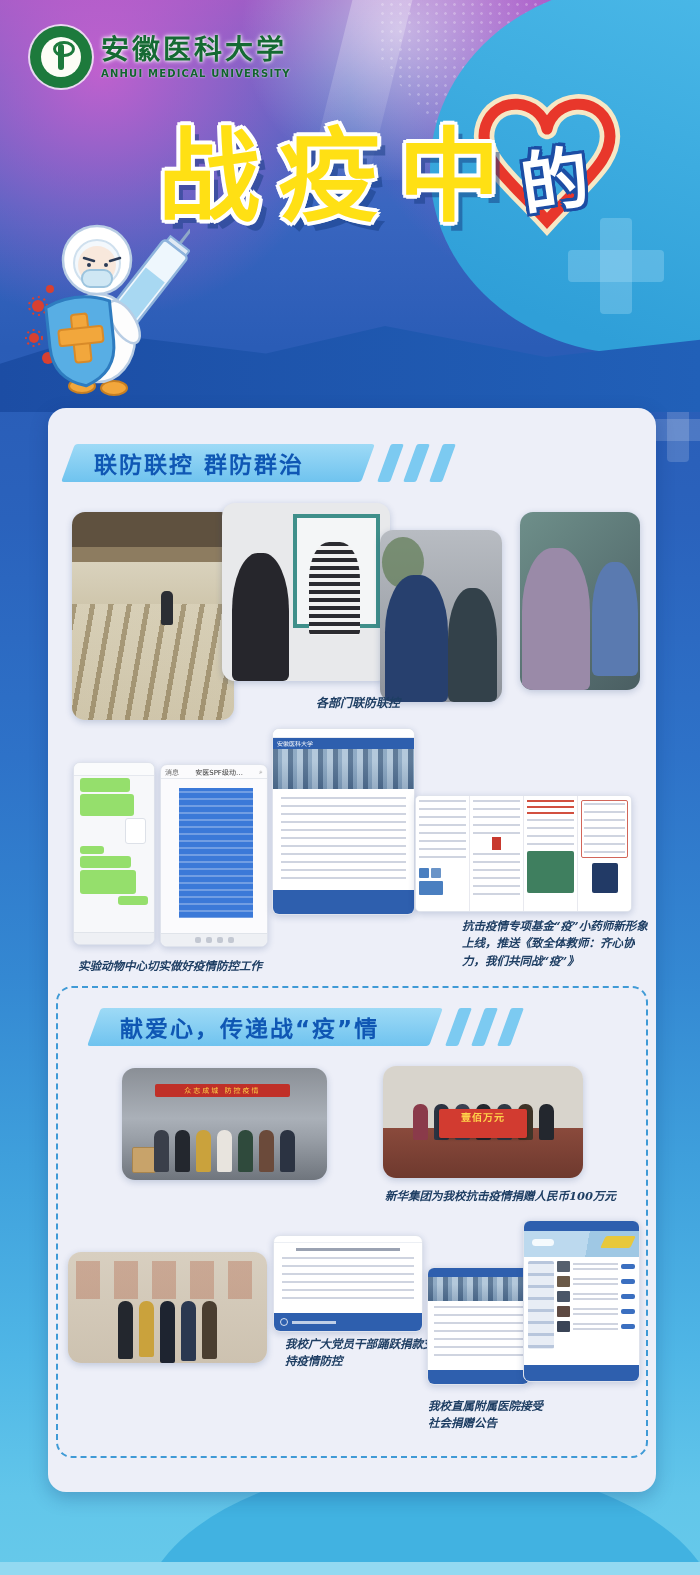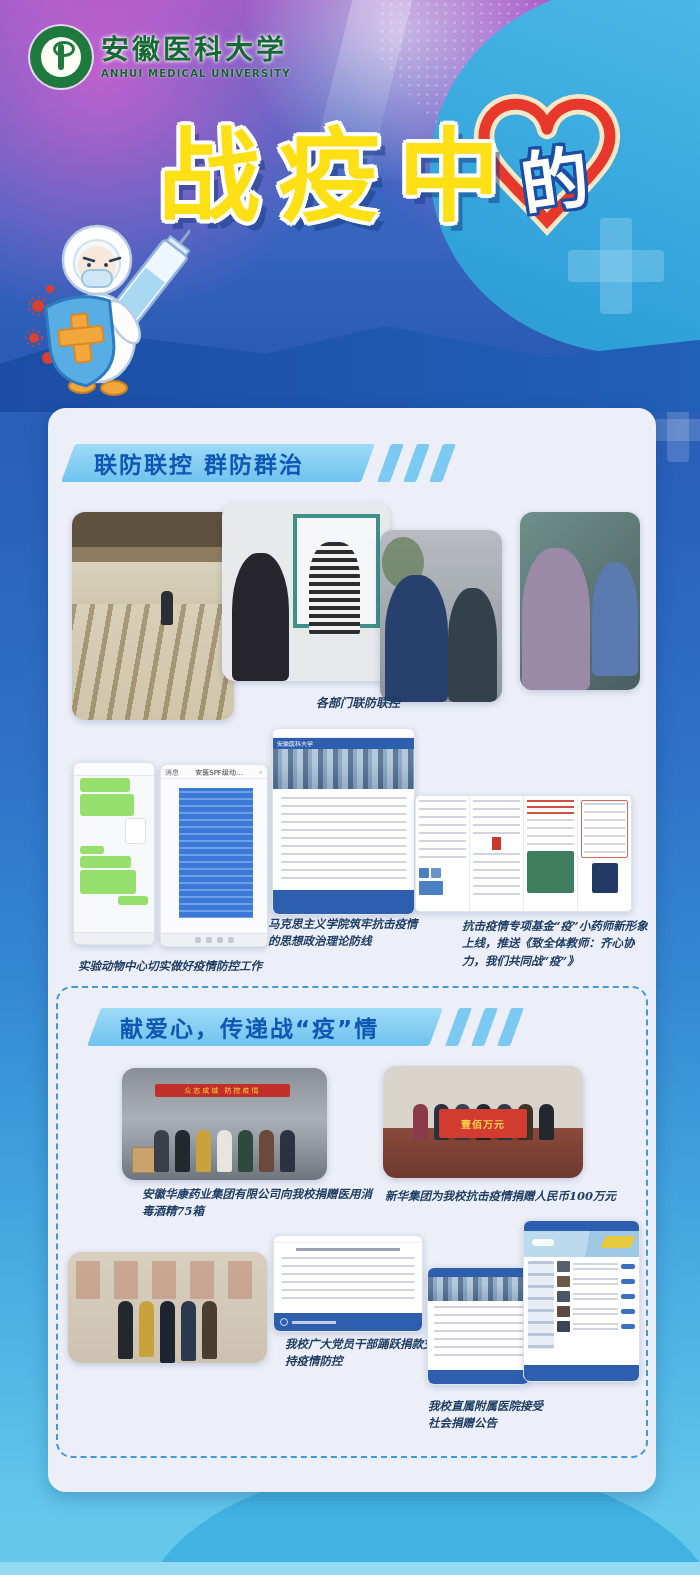--- a/index.html
+++ b/index.html
@@ -242,21 +242,20 @@
 
     <div class="mock" style="left:224px;top:320px;width:143px;height:187px;">
       <div class="w-top"></div>
       <div class="w-nav" style="display:flex;align-items:center;padding-left:4px;">
         <span class="tinytxt" style="color:#fff;font-size:6px;">安徽医科大学</span>
       </div>
       <div class="w-hero"></div>
       <div class="lines" style="margin:8px 8px 0;height:86px;"></div>
       <div class="w-footer" style="height:24px;"></div>
     </div>
-    <div class="cap" style="left:220px;top:508px;width:158px;">马克思主义学院筑牢抗击疫情的思想政治理论防线</div>
 
     <div class="mock" style="left:367px;top:387px;width:217px;height:117px;background:#e8e9ef;
       display:flex;gap:1px;padding:0;border-radius:5px;">
       <div style="flex:1;background:#fff;padding:4px 3px;">
         <div class="lines" style="height:62px;"></div>
         <div style="margin-top:6px;display:flex;gap:2px;">
           <i style="width:10px;height:10px;background:#4a7fc0;border-radius:1px;"></i>
           <i style="width:10px;height:10px;background:#6a94c8;border-radius:1px;"></i>
         </div>
         <div style="margin-top:3px;width:24px;height:14px;background:#4a7fc0;border-radius:1px;"></div>
@@ -301,35 +300,34 @@
       <div class="ppl">
         <i style="background:#3a3f4a;"></i>
           <i style="background:#23272e;"></i>
         <i style="background:#caa23c;"></i>
           <i style="background:#e8e4de;"></i>
         <i style="background:#2f4a3c;"></i>
           <i style="background:#6b4a3a;"></i>
         <i style="background:#2b3342;"></i>
       </div>
     </div>
-    <div class="cap" style="left:94px;top:778px;width:232px;">安徽华康药业集团有限公司向我校捐赠医用消毒酒精75箱</div>
 
     <div class="photo" style="left:335px;top:658px;width:200px;height:112px;
       background:linear-gradient(180deg,#d8d4cc 0%,#d8d4cc 55%,#8a4a3c 55%,#6e392e 100%);">
       <div class="ppl" style="bottom:34%;">
         <i style="background:#8a3a4a;height:36px;"></i>
           <i style="background:#2b3342;height:36px;"></i>
         <i style="background:#3a4152;height:36px;"></i>
           <i style="background:#23272e;height:36px;"></i>
         <i style="background:#2f3a46;height:36px;"></i>
           <i style="background:#3e3428;height:36px;"></i>
         <i style="background:#23272e;height:36px;"></i>
       </div>
       <div class="shape" style="left:28%;top:38%;width:44%;height:26%;background:#d23b30;border-radius:2px;
-        display:flex;align-items:center;justify-content:center;box-shadow:0 1px 3px rgba(0,0,0,.3);">
+        display:flex;align-items:flex-start;justify-content:center;box-shadow:0 1px 3px rgba(0,0,0,.3);">
         <span style="font-size:10px;font-weight:700;color:#ffd34a;letter-spacing:1px;white-space:nowrap;">壹佰万元</span>
       </div>
     </div>
     <div class="cap" style="left:337px;top:780px;width:235px;">新华集团为我校抗击疫情捐赠人民币100万元</div>
 
     <div class="photo" style="left:20px;top:844px;width:199px;height:111px;
       background:linear-gradient(180deg,#d8cfc0,#cdc2b0);">
       <div class="shape" style="left:4%;top:8%;width:92%;height:34%;
         background:repeating-linear-gradient(90deg,rgba(170,80,50,.3) 0 24px,transparent 24px 38px);"></div>
       <div class="ppl" style="bottom:0;">

